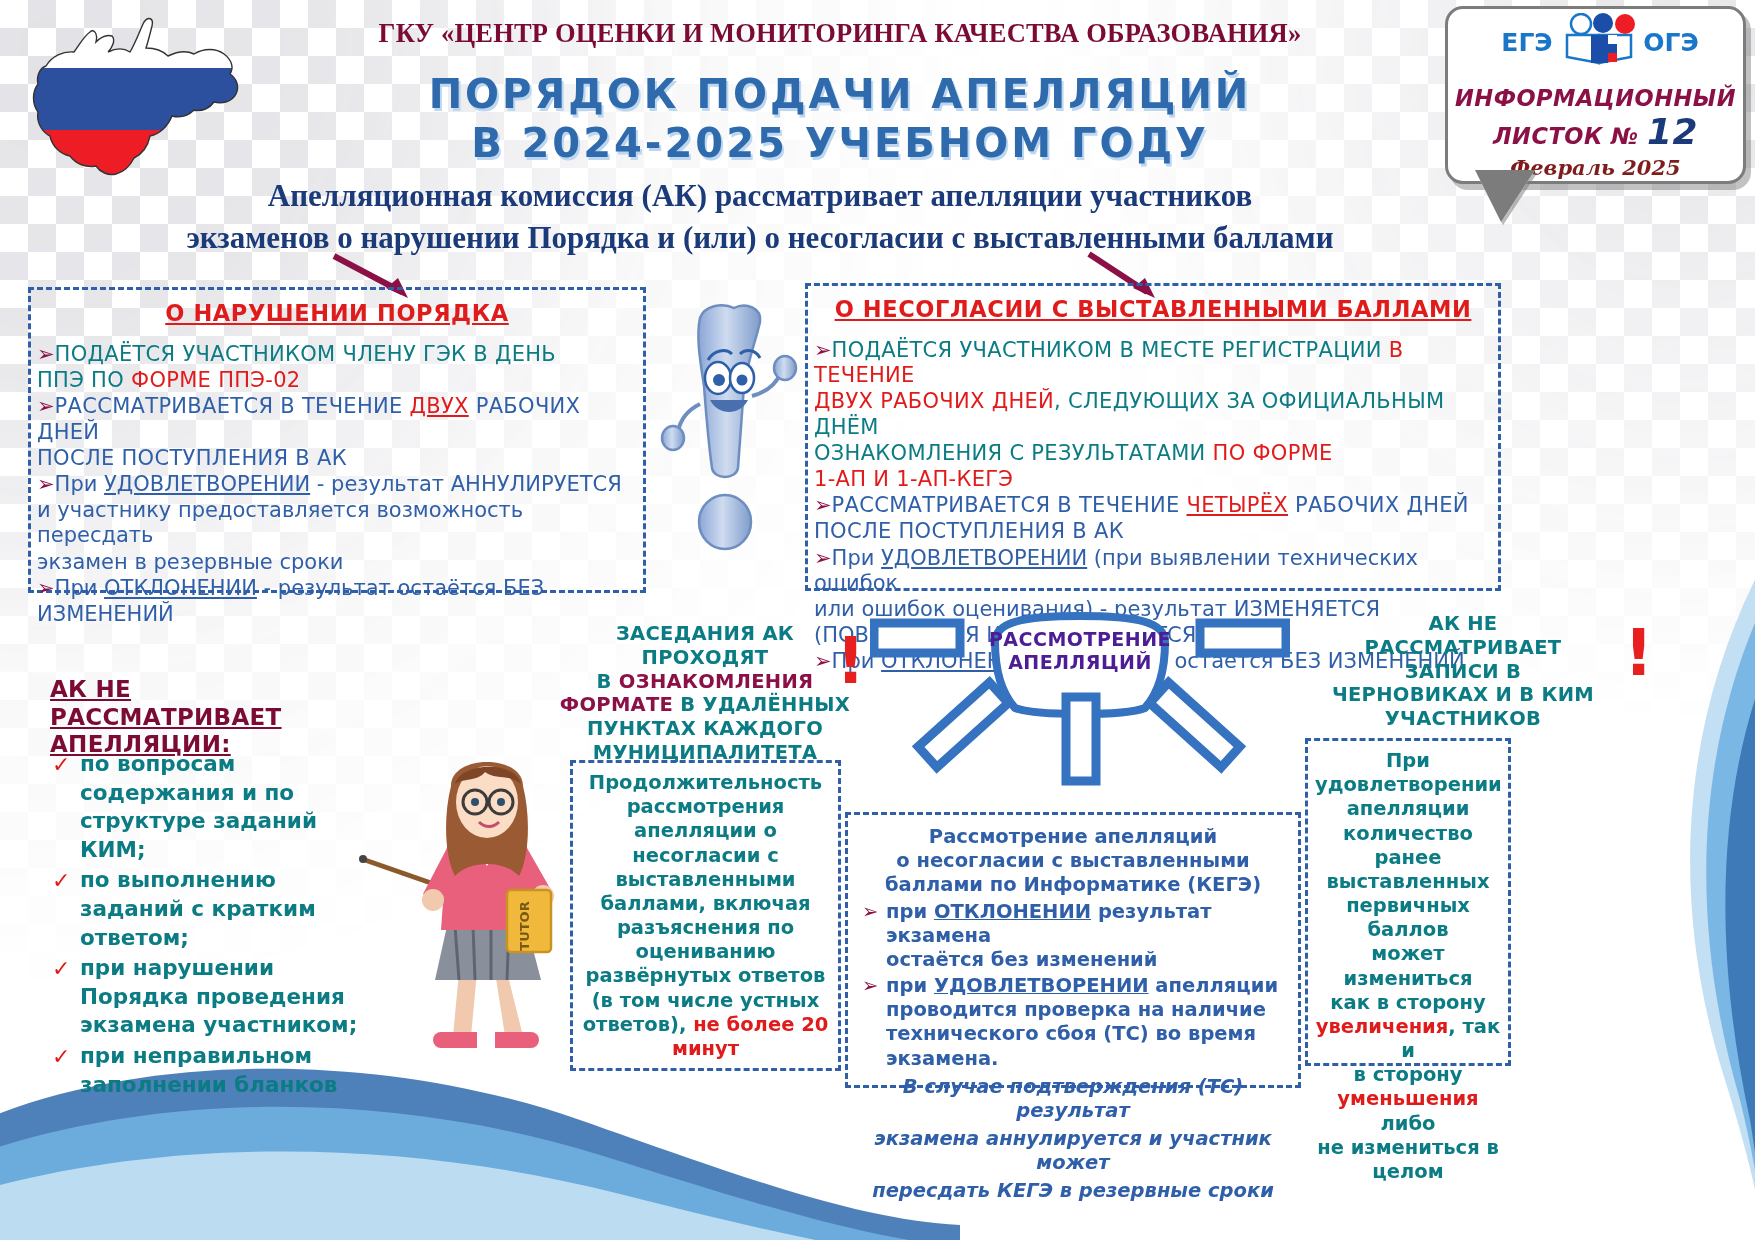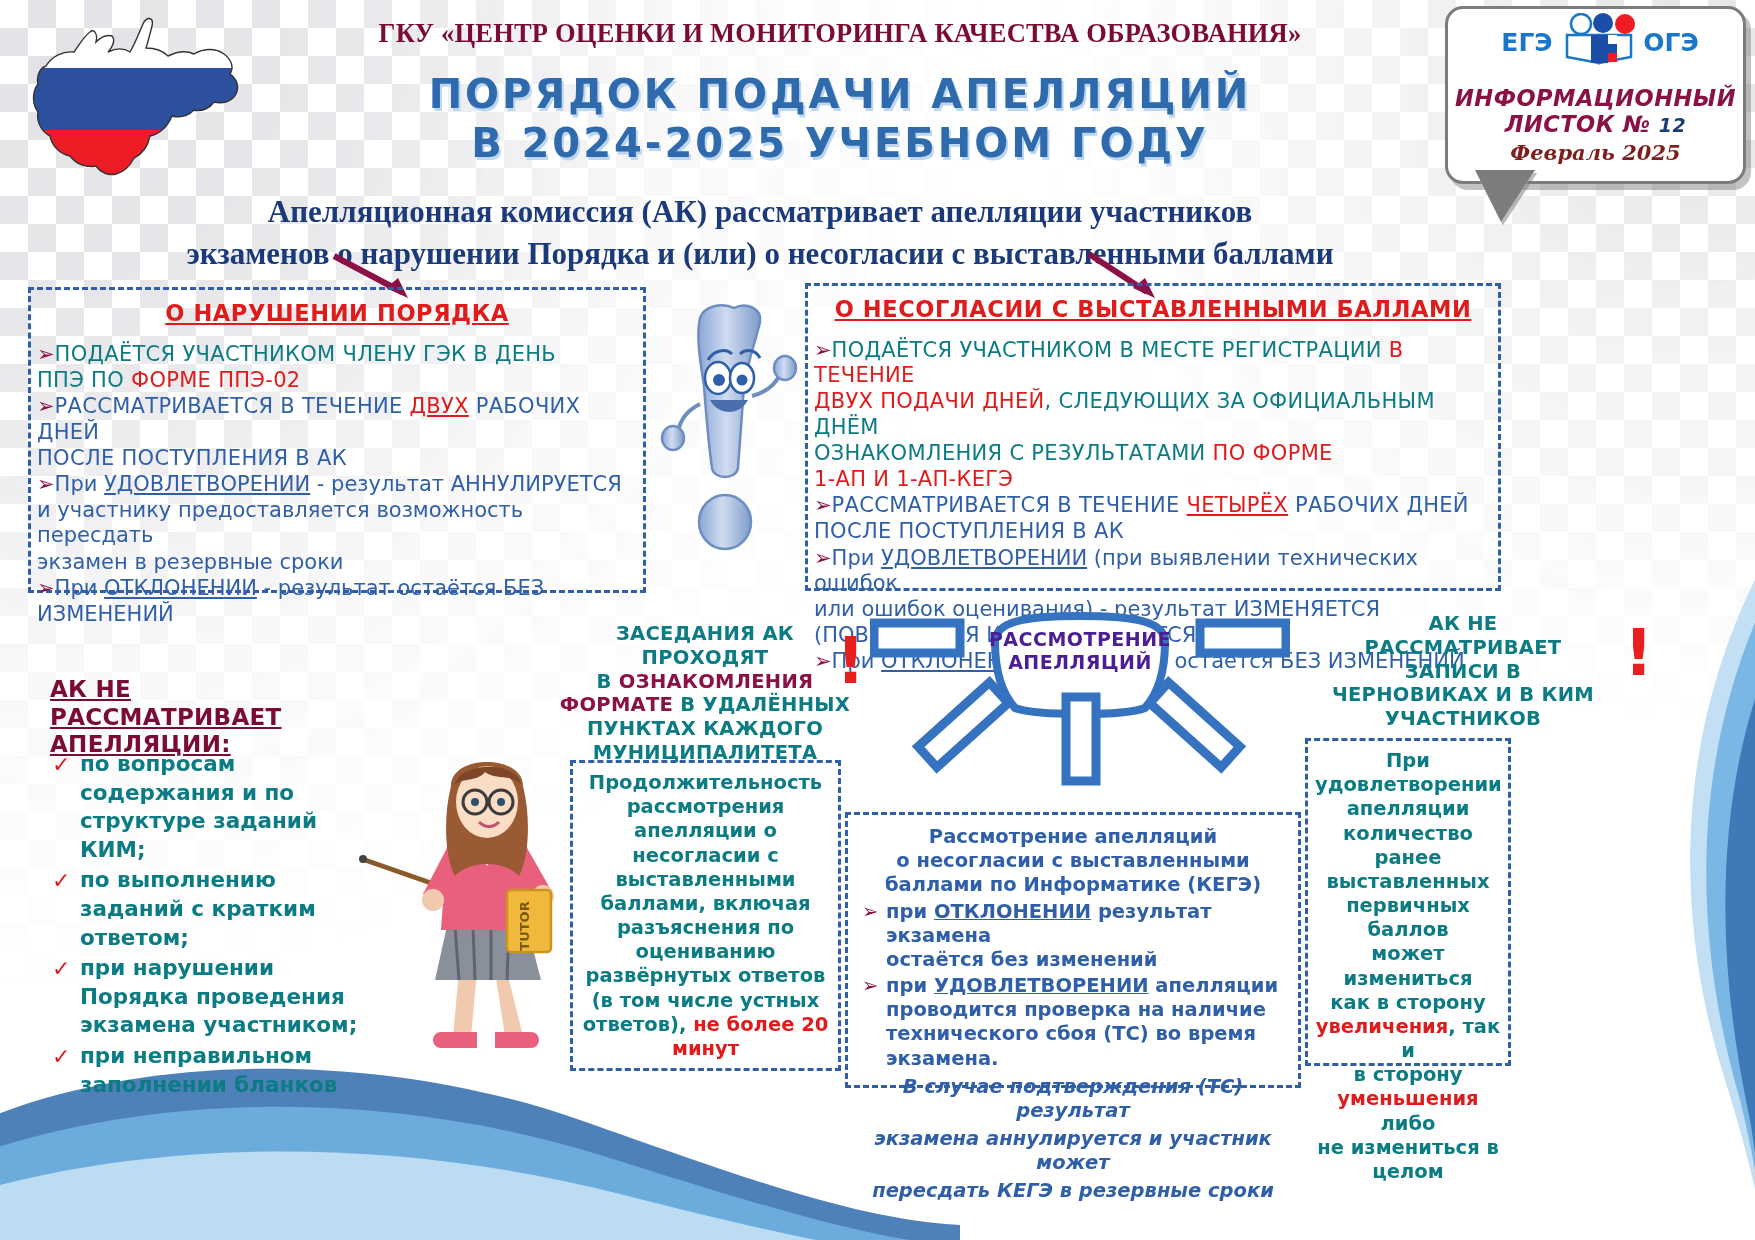--- a/index.html
+++ b/index.html
@@ -54,29 +54,29 @@
   }
   #bubble-tail:before{
     content:"";position:absolute;left:-26px;top:-52px;width:0;height:0;
     border-left:26px solid transparent;border-right:34px solid transparent;
     border-top:52px solid #7c7c7c;z-index:-1;
   }
   .bubble-line1{font-family:"DejaVu Sans",sans-serif;font-weight:bold;font-style:italic;
     font-size:22.5px;color:#8a1046;letter-spacing:.5px;margin-top:16px;}
   .bubble-line2{font-family:"DejaVu Sans",sans-serif;font-weight:bold;font-style:italic;
     font-size:22.5px;color:#8a1046;letter-spacing:.5px;}
-  .bubble-num{color:#1b3a7a;font-size:19px;font-family:"DejaVu Sans",sans-serif;}
+  .bubble-num{color:#1b3a7a;font-size:36px;font-family:"DejaVu Sans",sans-serif;}
   .bubble-date{font-family:"DejaVu Serif",serif;font-weight:bold;font-style:italic;
     font-size:21px;color:#7f1d1d;margin-top:3px;}
 
   
   #intro-text{
     position:absolute;left:60px;top:175px;width:1400px;text-align:center;
     font-family:"Liberation Serif","DejaVu Serif",serif;font-weight:bold;
-    font-size:31px;line-height:1.35;color:#1b3a7a;margin-top:16px;
+    font-size:31px;line-height:1.35;color:#1b3a7a;
   }
 
   
   .dashed-box{
     position:absolute;border:3px dashed #2f5fa8;background:transparent;
   }
   #box-violation{left:28px;top:287px;width:612px;height:300px;}
   #box-disagree{left:805px;top:283px;width:690px;height:302px;}
   .panel-head{
     display:block;text-align:center;font-family:"DejaVu Sans",sans-serif;
@@ -254,21 +254,21 @@
     <p><span class="b">экзамен в резервные сроки</span></p>
     <p><span class="ar">➢</span><span class="b">При </span><span class="b u">ОТКЛОНЕНИИ</span><span class="b"> - результат остаётся БЕЗ</span></p>
     <p><span class="b">ИЗМЕНЕНИЙ</span></p>
   </div>
 </div>
 
 <div class="dashed-box" id="box-disagree">
   <span class="panel-head">О НЕСОГЛАСИИ С ВЫСТАВЛЕННЫМИ БАЛЛАМИ</span>
   <div class="panel-body">
     <p><span class="ar">➢</span><span class="t caps">ПОДАЁТСЯ УЧАСТНИКОМ В МЕСТЕ РЕГИСТРАЦИИ </span><span class="r caps">В ТЕЧЕНИЕ</span></p>
-    <p><span class="r caps">ДВУХ ПОДАЧИ ДНЕЙ</span><span class="t caps">, СЛЕДУЮЩИХ ЗА ОФИЦИАЛЬНЫМ ДНЁМ</span></p>
+    <p><span class="r caps">ДВУХ РАБОЧИХ ДНЕЙ</span><span class="t caps">, СЛЕДУЮЩИХ ЗА ОФИЦИАЛЬНЫМ ДНЁМ</span></p>
     <p><span class="t caps">ОЗНАКОМЛЕНИЯ С РЕЗУЛЬТАТАМИ </span><span class="r caps">ПО ФОРМЕ</span></p>
     <p><span class="r caps">1-АП И 1-АП-КЕГЭ</span></p>
     <p><span class="ar">➢</span><span class="b caps">РАССМАТРИВАЕТСЯ В ТЕЧЕНИЕ </span><span class="r u caps">ЧЕТЫРЁХ</span><span class="b caps"> РАБОЧИХ ДНЕЙ</span></p>
     <p><span class="b caps">ПОСЛЕ ПОСТУПЛЕНИЯ В АК</span></p>
     <p><span class="ar">➢</span><span class="b">При </span><span class="b u">УДОВЛЕТВОРЕНИИ</span><span class="b"> (при выявлении технических ошибок</span></p>
     <p><span class="b">или ошибок оценивания) - результат ИЗМЕНЯЕТСЯ</span></p>
     <p><span class="b">(ПОВЫШАЕТСЯ ИЛИ ПОНИЖАЕТСЯ)</span></p>
     <p><span class="ar">➢</span><span class="b">При </span><span class="b u">ОТКЛОНЕНИИ</span><span class="b"> - результат остаётся БЕЗ ИЗМЕНЕНИЙ</span></p>
   </div>
 </div>

